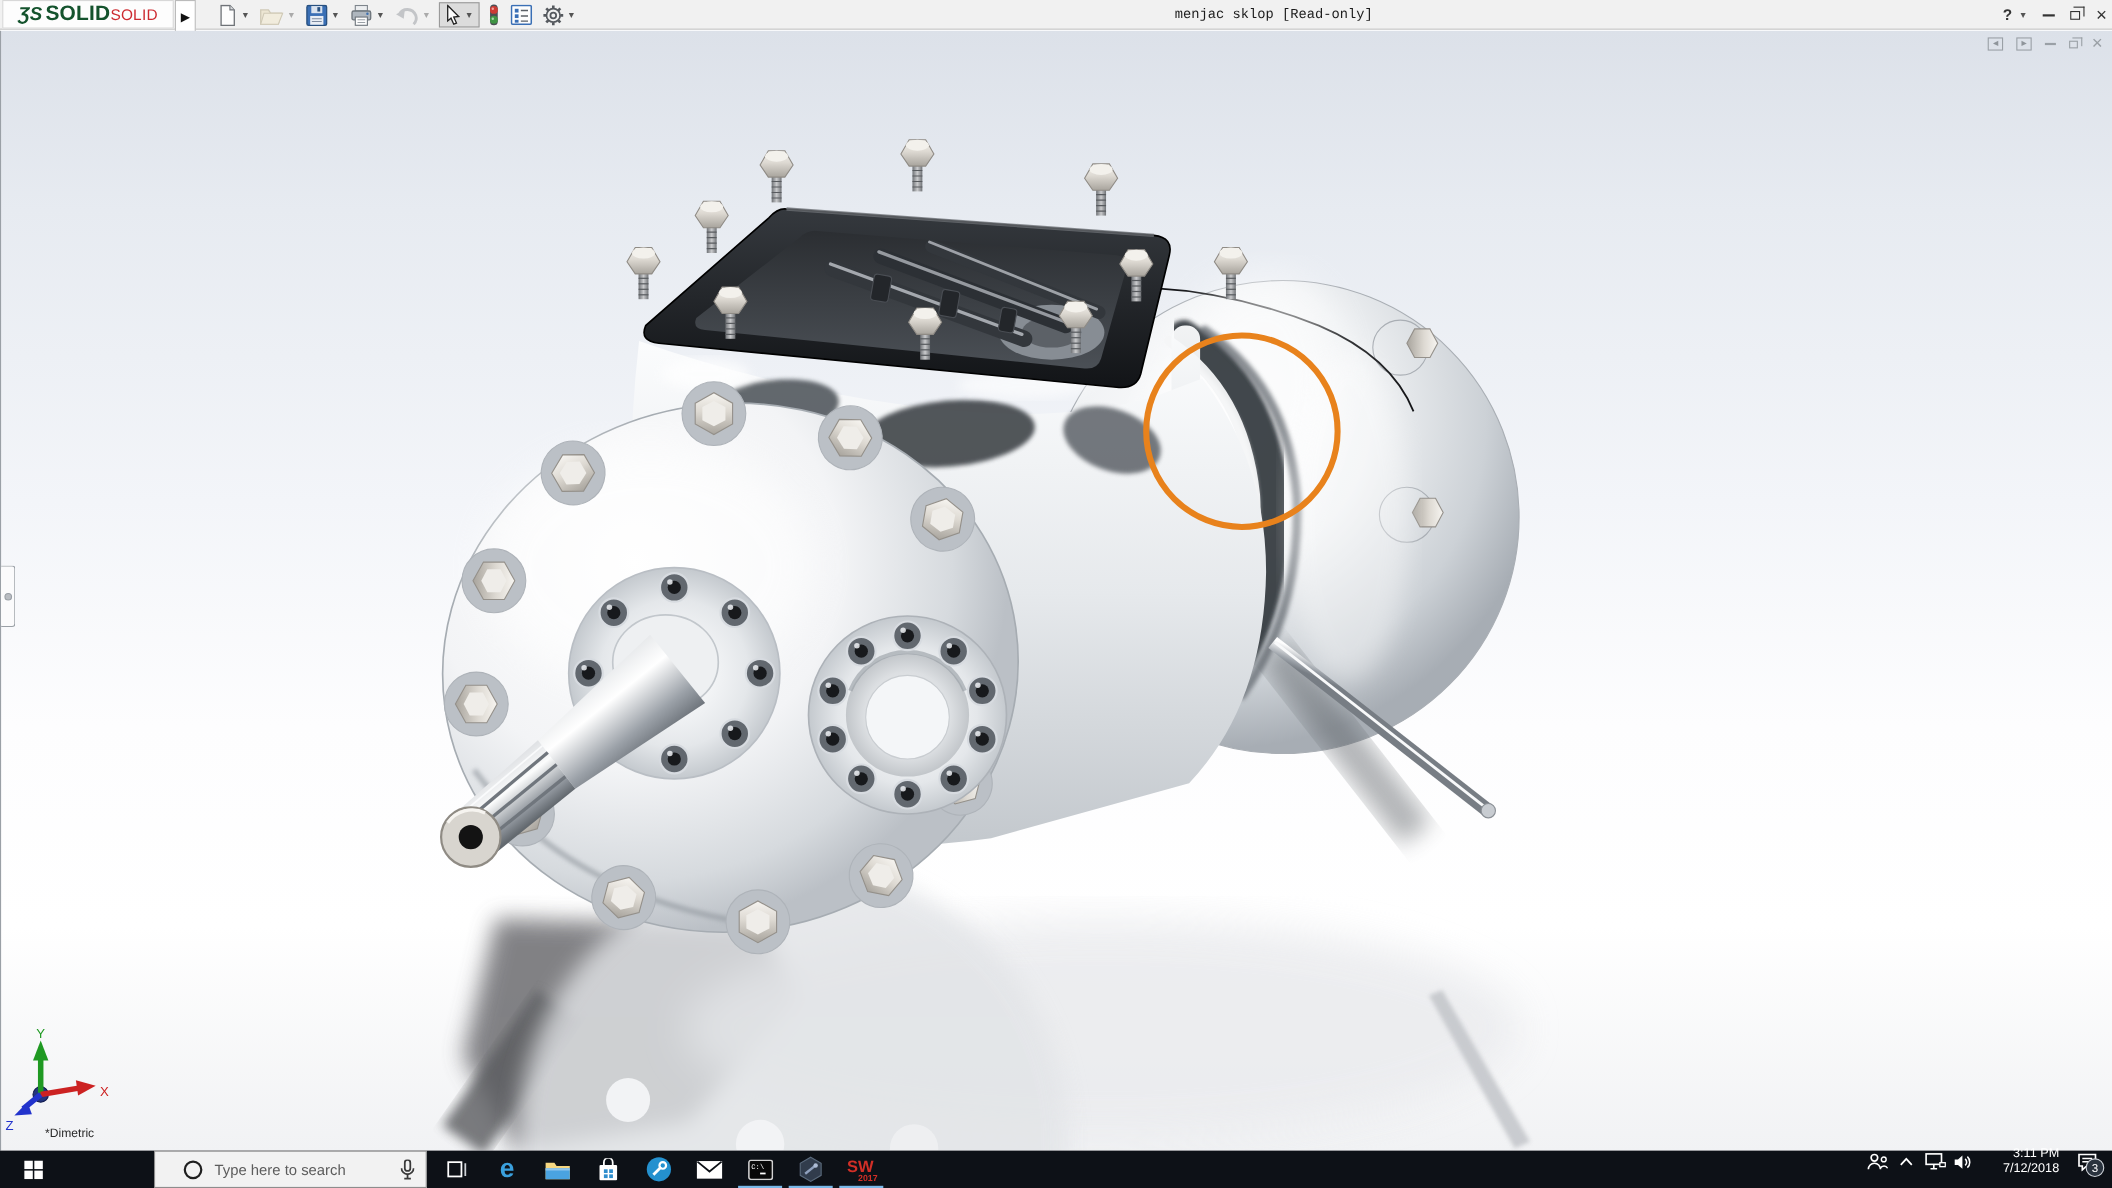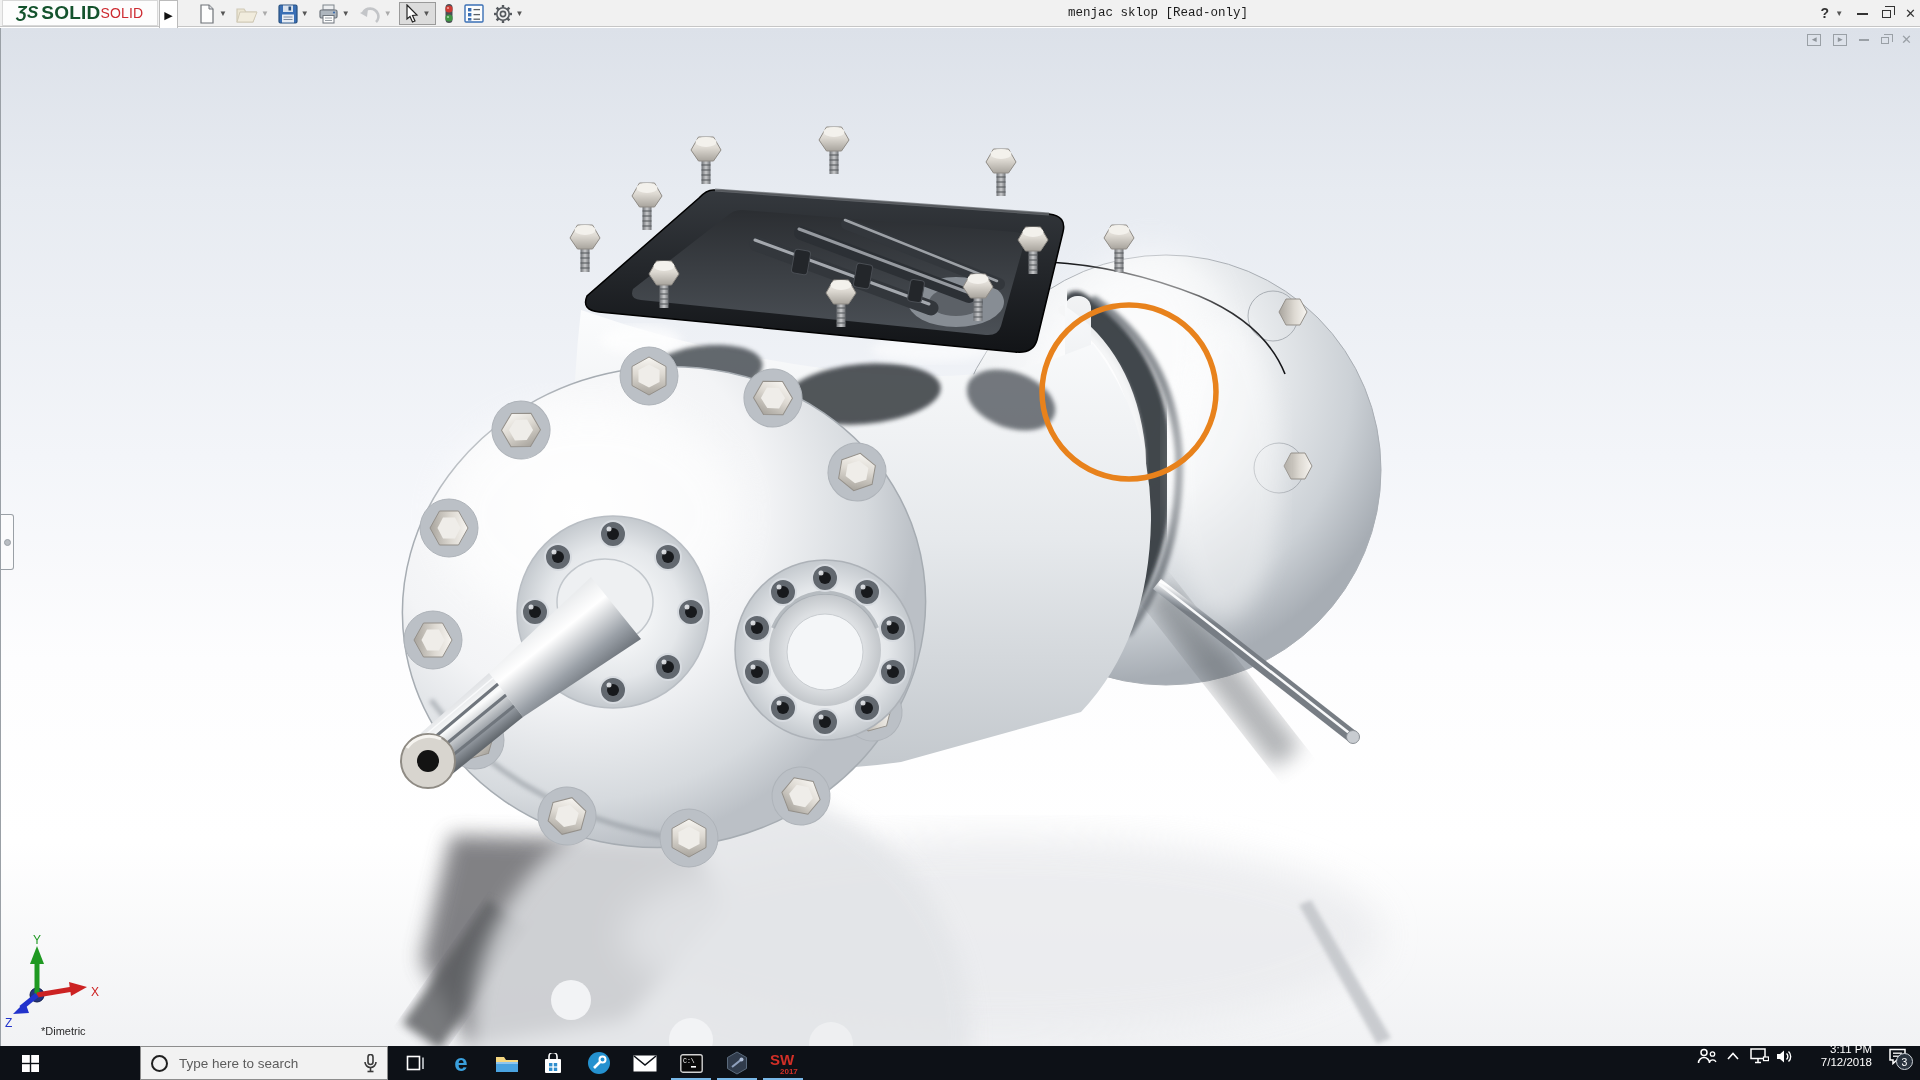--- a/index.html
+++ b/index.html
@@ -50,21 +50,21 @@
     border:1px solid #9aa0a6; border-left:none; border-radius:0 3px 3px 0;
     display:flex; align-items:center; justify-content:center; }
   #panel-tab .dot { width:7px; height:7px; border-radius:50%; background:#b9bdc2; border:1px solid #9aa0a6; }
   #orientation-label { position:absolute; left:40px; top:997px; font-size:11px; font-weight:normal; color:#2a2a2a; }
 
   
   #taskbar { position:absolute; left:0; top:1046px; width:1920px; height:34px; background:#0d1117;
     display:flex; align-items:center; }
   #start-btn { width:60px; height:34px; display:flex; align-items:center; justify-content:center; }
   #search-box { position:absolute; left:140px; top:0; width:248px; height:34px; background:#f2f2f2;
-    display:flex; align-items:center; border:1px solid #8d8d8d; }
+    display:flex; align-items:center; border:1px solid #8d8d8d;padding-left:16px; }
   #search-box .cortana-ring { width:17px; height:17px; border:2.4px solid #1f1f1f; border-radius:50%;
     margin-left:10px; }
   #search-box .ph { margin-left:11px; font-size:13.5px; color:#5c5c5c; flex:1; }
   #search-box .mic { margin-right:10px; }
   .tb-icon { width:46px; height:34px; display:flex; align-items:center; justify-content:center; position:relative; }
   .run-line { position:absolute; left:3px; right:3px; bottom:0; height:2.5px; background:#79b8e8; }
   #task-icons { position:absolute; left:392px; top:0; height:34px; display:flex; }
   #tray { position:absolute; right:6px; top:0; height:20px; display:flex; align-items:center; }
   #clock { width:68px; text-align:right; color:#fff; font-size:11.5px; line-height:13px; margin:0 8px 0 6px; }
   .tray-icon { width:26px; height:34px; display:flex; align-items:center; justify-content:center; }

